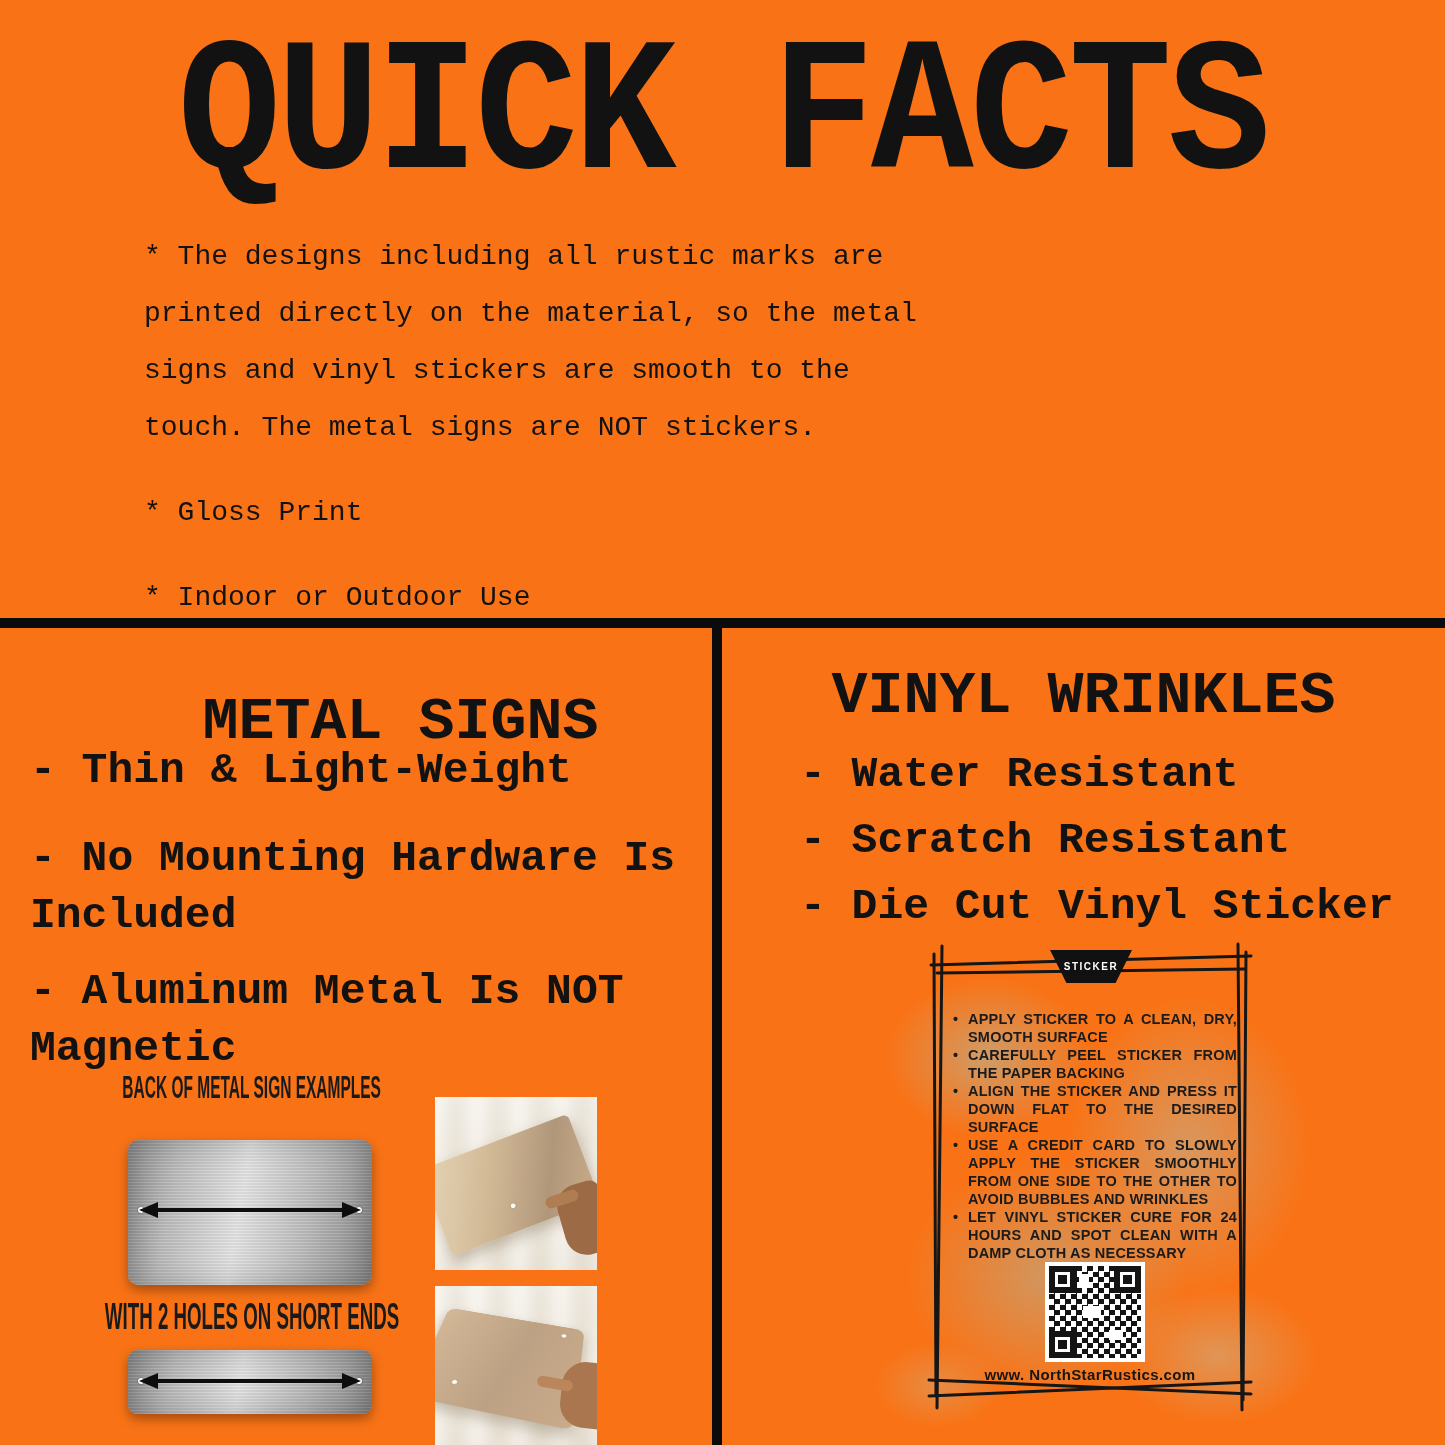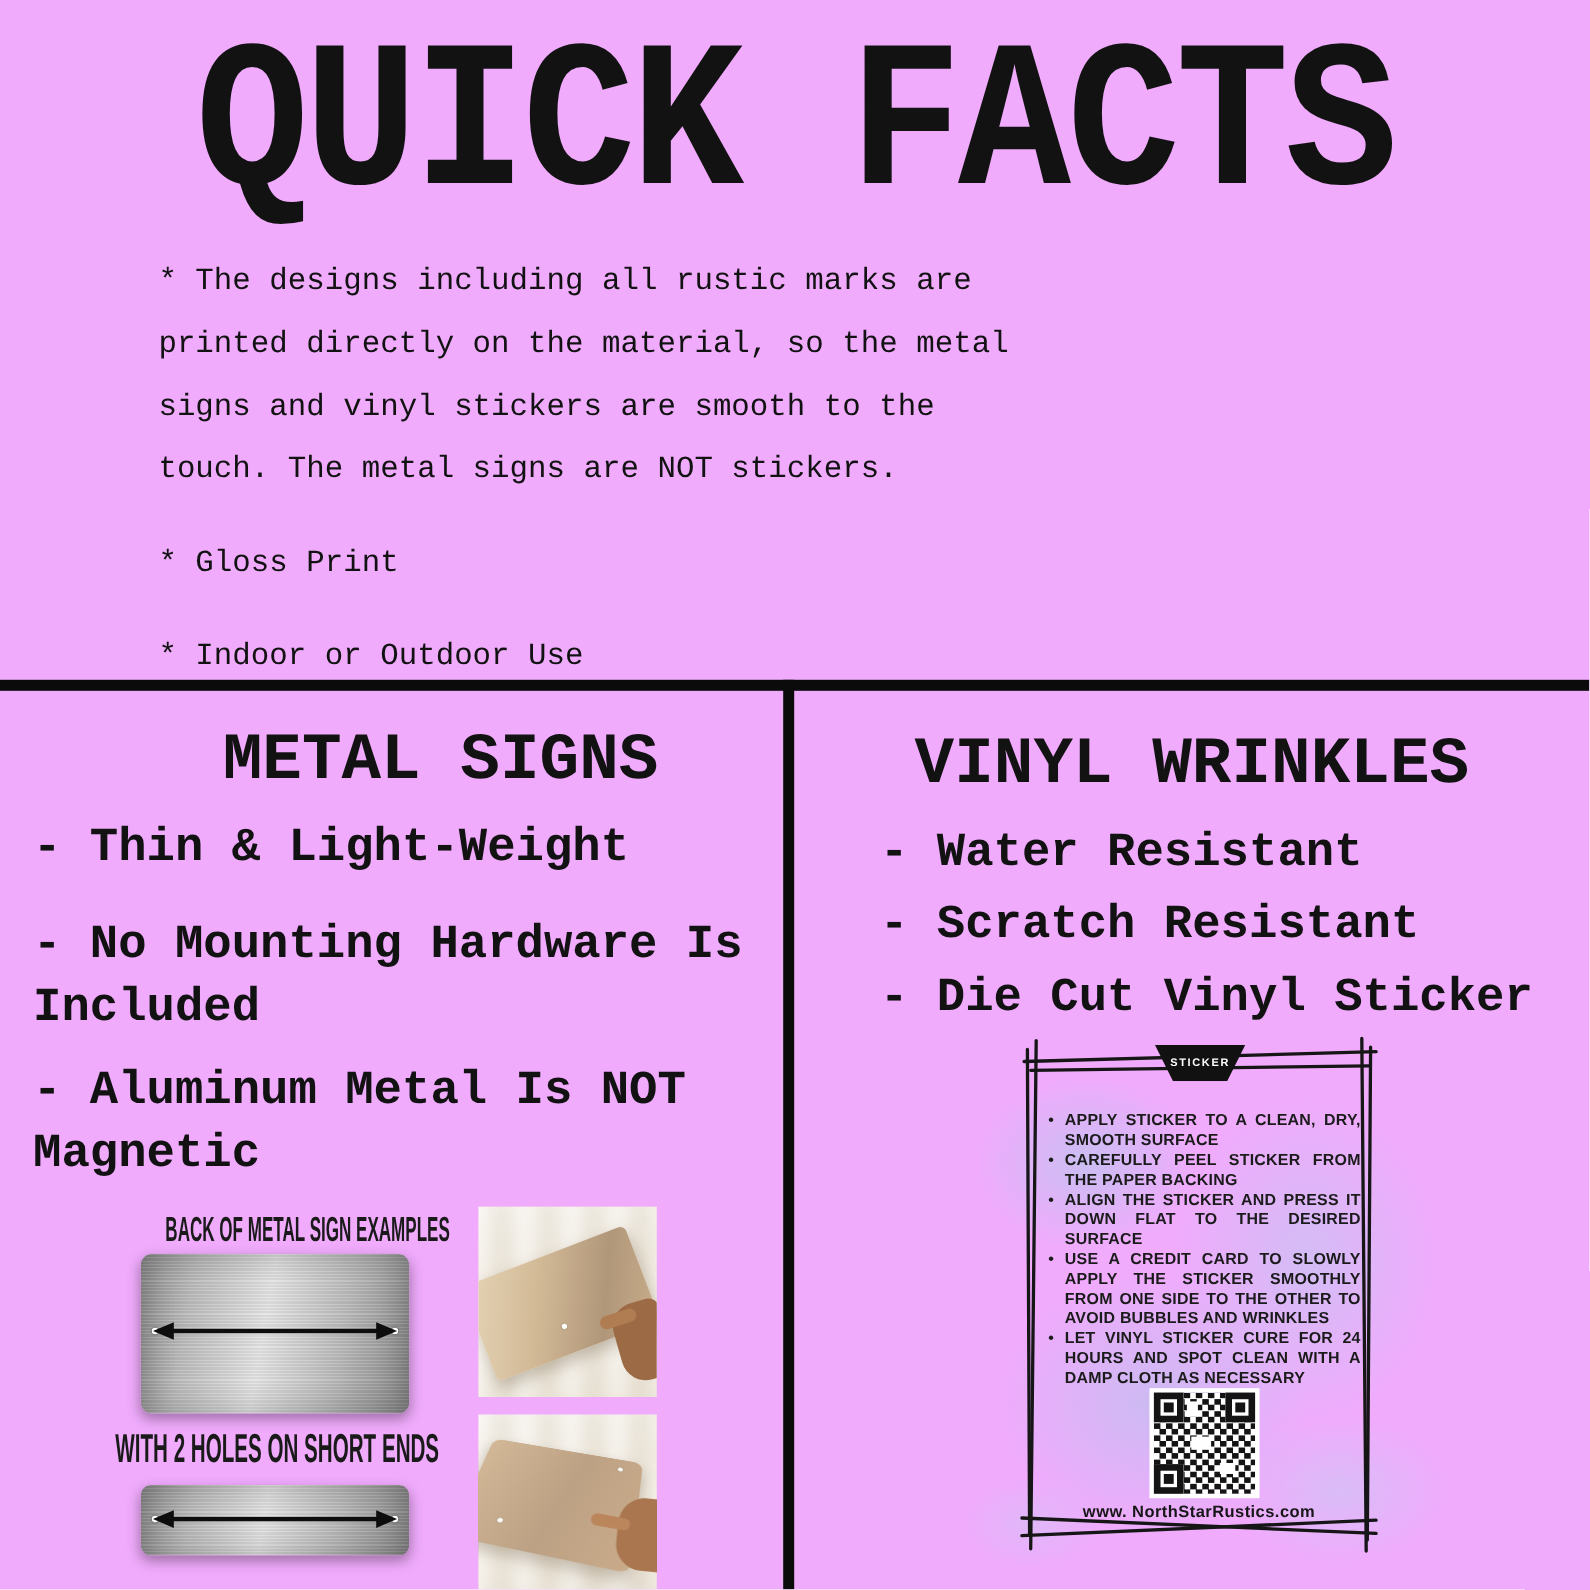--- a/index.html
+++ b/index.html
@@ -1,42 +1,42 @@
 <!DOCTYPE html>
 <html><head>
 <meta charset="utf-8">
 <style>
   html,body{margin:0;padding:0;background:#ffffff;}
   .canvas{
-    position:relative;width:1445px;height:1445px;background:#f0abfc;
+    position:relative;width:1445px;height:1445px;background:#f97316;
     overflow:hidden;font-family:"Liberation Mono",monospace;color:#121212;
   }
   
   .main-title{
     position:absolute;top:22px;left:0;width:1445px;text-align:center;
     font-size:190px;line-height:1;font-weight:700;letter-spacing:-4px;
     transform:scaleX(0.90);transform-origin:center top;white-space:nowrap;
   }
   .facts{position:absolute;left:144px;top:228px;font-size:28px;line-height:57px;font-weight:400;white-space:nowrap;}
   .fact-gap{height:28px;}
   
   .divider-h{position:absolute;left:0;top:618px;width:1445px;height:10px;background:#0b0b0b;}
   .divider-v{position:absolute;left:712px;top:618px;width:10px;height:827px;background:#0b0b0b;}
   
   .col-heading{position:absolute;font-size:60px;font-weight:700;white-space:nowrap;text-align:center;}
-  .col-heading.left{left:0;width:801px;top:658px;}
+  .col-heading.left{left:0;width:801px;top:688px;}
   .col-heading.right{left:722px;width:723px;top:662px;}
   .mono-line{position:absolute;font-size:43px;line-height:57px;font-weight:700;white-space:nowrap;}
   
   .cap-row{position:absolute;left:0;width:504px;display:flex;justify-content:center;}
   .tall-caption{
     font-family:"Liberation Sans",sans-serif;font-weight:700;color:#1a1a1a;
     white-space:nowrap;transform-origin:center;
   }
-  .cap1{top:1100px;padding-left:28px;}
+  .cap1{top:1070px;}
   .cap1 .tall-caption{font-size:31px;transform:scale(0.50,1.02);}
   .cap2{top:1296px;}
   .cap2 .tall-caption{font-size:36px;transform:scale(0.52,1.02);}
   
   .metal{
     position:absolute;left:128px;width:244px;border-radius:10px;
     background:
       repeating-linear-gradient(0deg, rgba(255,255,255,0.10) 0 1px, rgba(0,0,0,0.05) 1px 3px),
       linear-gradient(100deg,#8f8f8f 0%,#bdbdbd 20%,#e4e4e4 46%,#bcbcbc 72%,#888888 100%);
     box-shadow:0 5px 12px rgba(0,0,0,0.35), inset 0 0 30px rgba(0,0,0,0.22);

